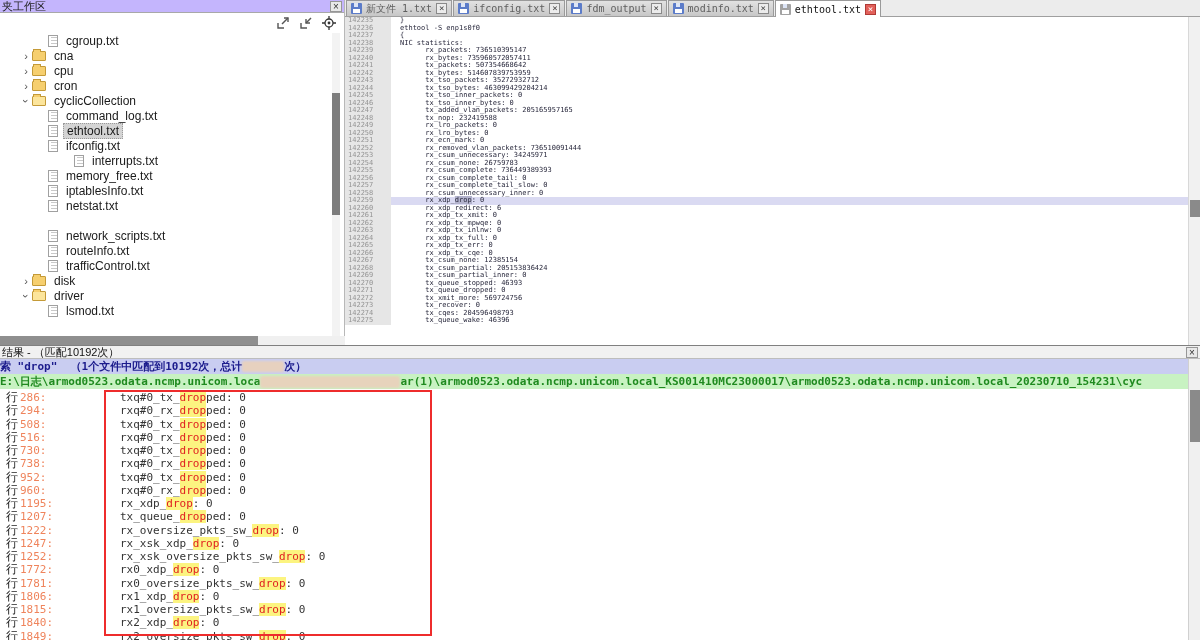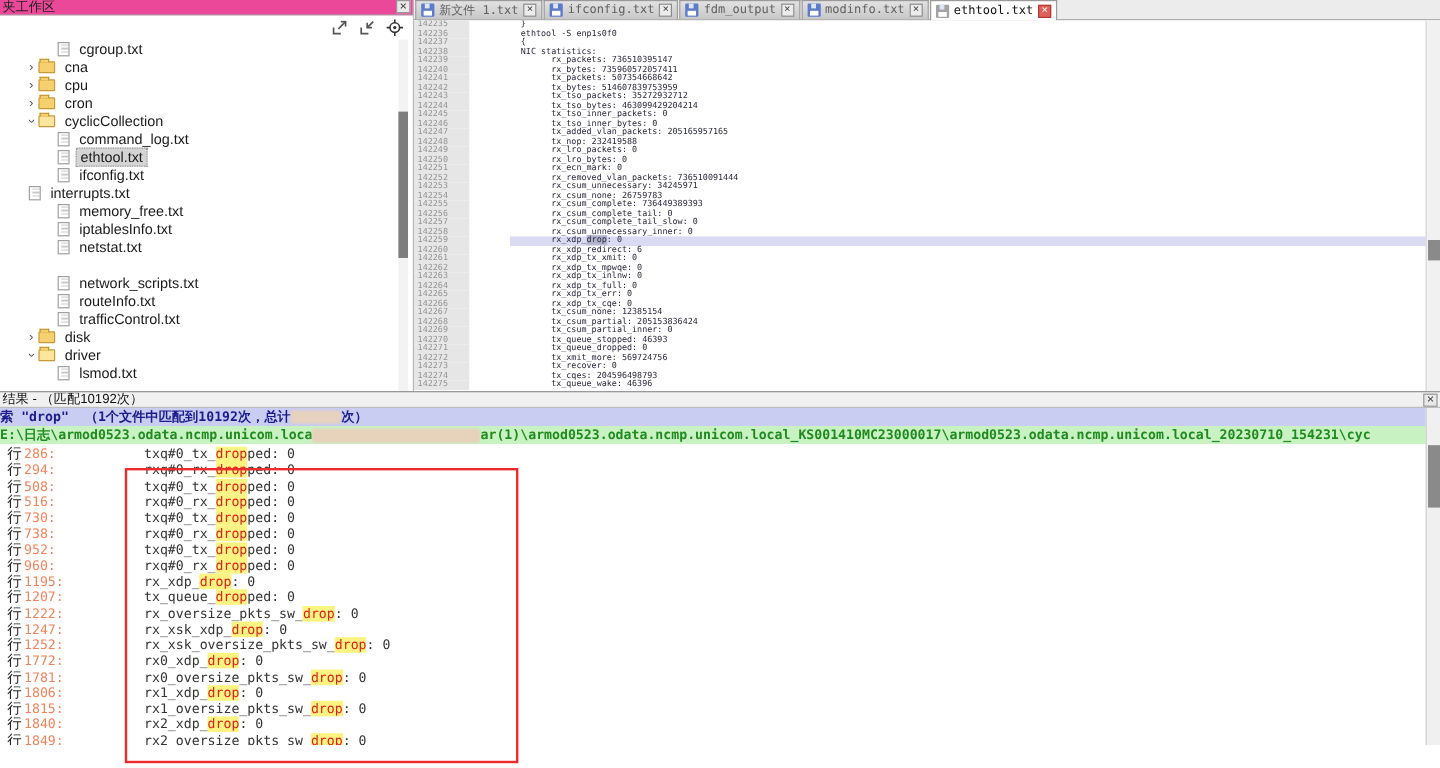--- a/index.html
+++ b/index.html
@@ -5,22 +5,22 @@
   * { margin:0; padding:0; box-sizing:border-box; }
   html,body { width:1200px; height:640px; overflow:hidden; background:#fff;
               font-family:"Liberation Sans", sans-serif; }
   .screen { position:relative; width:1200px; height:640px; background:#fff; }
 
   
   .top { position:absolute; left:0; top:0; width:1200px; height:345px; display:flex; }
 
   
   .ws { position:relative; width:345px; height:345px; background:#fff; border-right:1px solid #b8b8b8; }
-  .ws-titlebar { height:13px; background:#ec4899; border-bottom:1px solid #a8a8a8;
-                 display:flex; font-size:11px; color:#222; padding:0 2px; }
+  .ws-titlebar { height:13px; background:#c4b5fd; border-bottom:1px solid #a8a8a8;
+                 display:flex; align-items:center; font-size:11px; color:#222; padding:0 2px; }
   .ws-titlebar .t { flex:1; line-height:12px; }
   .btn-x { width:12px; height:11px; border:1px solid #979797; background:#e9e9e9; color:#333;
            font-size:10px; line-height:9px; text-align:center; cursor:default; }
   .ws-toolbar { height:20px; display:flex; align-items:center; justify-content:flex-end; gap:8px;
                 padding-right:8px; background:#fff; }
   .ws-toolbar svg { display:block; }
   .ws-tree { position:absolute; left:0; top:33px; width:332px; height:303px; overflow:hidden;
              font-size:12px; color:#1a1a1a; }
   .tree-item { height:15px; display:flex; align-items:center; white-space:nowrap; }
   .twisty { width:12px; text-align:center; color:#555; font-size:11px; display:inline-block; }
@@ -51,31 +51,31 @@
   .disk { width:11px; height:11px; background:#5c7cc9; position:relative; border-radius:1px; flex:none; }
   .disk::before { content:""; position:absolute; left:3px; top:0; width:4px; height:4px; background:#dde5f6; }
   .disk::after  { content:""; position:absolute; left:2px; bottom:1px; width:7px; height:4px; background:#fff; }
   .disk.gray { background:#a3a3a3; }
   .tab-x { width:11px; height:11px; border:1px solid #8a8a8a; background:#ececec; color:#444;
            font-size:9px; line-height:9px; text-align:center; flex:none; }
   .tab.active .tab-x { background:#e2605a; color:#fff; border-color:#b03a36; }
 
   .ed-body { position:absolute; left:0; top:17px; right:0; bottom:0; overflow:hidden; background:#fff; }
   .ed-line { display:flex; height:7.5px; font-family:"DejaVu Sans Mono", monospace; font-size:7px;
-             line-height:7.5px; white-space:pre;gap:34px; }
+             line-height:7.5px; white-space:pre; }
   .ed-line .ln { width:46px; flex:none; background:#e6e6e6; color:#949494; padding-left:3px; }
   .ed-line .code { flex:1; padding-left:9px; color:#28283c; }
   .ed-line.cur .code { background:#dadaf2; }
   .ed-line .smart { background:#b2b2cc; }
   .ed-vscroll { position:absolute; right:0; top:17px; width:12px; height:328px; background:#f1f1f1;
                 border-left:1px solid #d8d8d8; }
   .ed-vscroll .thumb { position:absolute; left:1px; top:183px; width:10px; height:17px; background:#8a8a8a; }
 
   
-  .res { position:absolute; left:0; top:326px; width:1200px; height:295px; background:#fff;
+  .res { position:absolute; left:0; top:345px; width:1200px; height:295px; background:#fff;
          border-top:1px solid #808080; overflow:hidden; }
   .res-titlebar { height:13px; background:#f1f1f1; border-bottom:1px solid #bdbdbd; display:flex;
                   align-items:center; font-size:11px; color:#111; padding:0 2px; }
   .res-titlebar .t { flex:1; line-height:12px; }
   .res-line { height:15px; display:flex; align-items:center; white-space:pre;
               font-family:"DejaVu Sans Mono", monospace; font-size:11px; font-weight:bold; }
   .res-search { background:#c9cdf1; color:#1b1b8c; }
   .res-path { background:#c8f2c2; color:#1f8a1f; }
   .res-rows { position:absolute; left:0; top:45px; right:12px; bottom:0; overflow:hidden; }
   .res-row { height:13.25px; display:flex; align-items:center;
@@ -168,21 +168,21 @@
             <span class="lbl">command_log.txt</span>
           </div>
           <div class="tree-item sel" style="padding-left: 48px;">
             <span class="icon-file"></span>
             <span class="lbl">ethtool.txt</span>
           </div>
           <div class="tree-item" style="padding-left: 48px;">
             <span class="icon-file"></span>
             <span class="lbl">ifconfig.txt</span>
           </div>
-          <div class="tree-item" style="padding-left: 24px;">
+          <div class="tree-item" style="padding-left: 74px;">
             <span class="icon-file"></span>
             <span class="lbl">interrupts.txt</span>
           </div>
           <div class="tree-item" style="padding-left: 48px;">
             <span class="icon-file"></span>
             <span class="lbl">memory_free.txt</span>
           </div>
           <div class="tree-item" style="padding-left: 48px;">
             <span class="icon-file"></span>
             <span class="lbl">iptablesInfo.txt</span>

